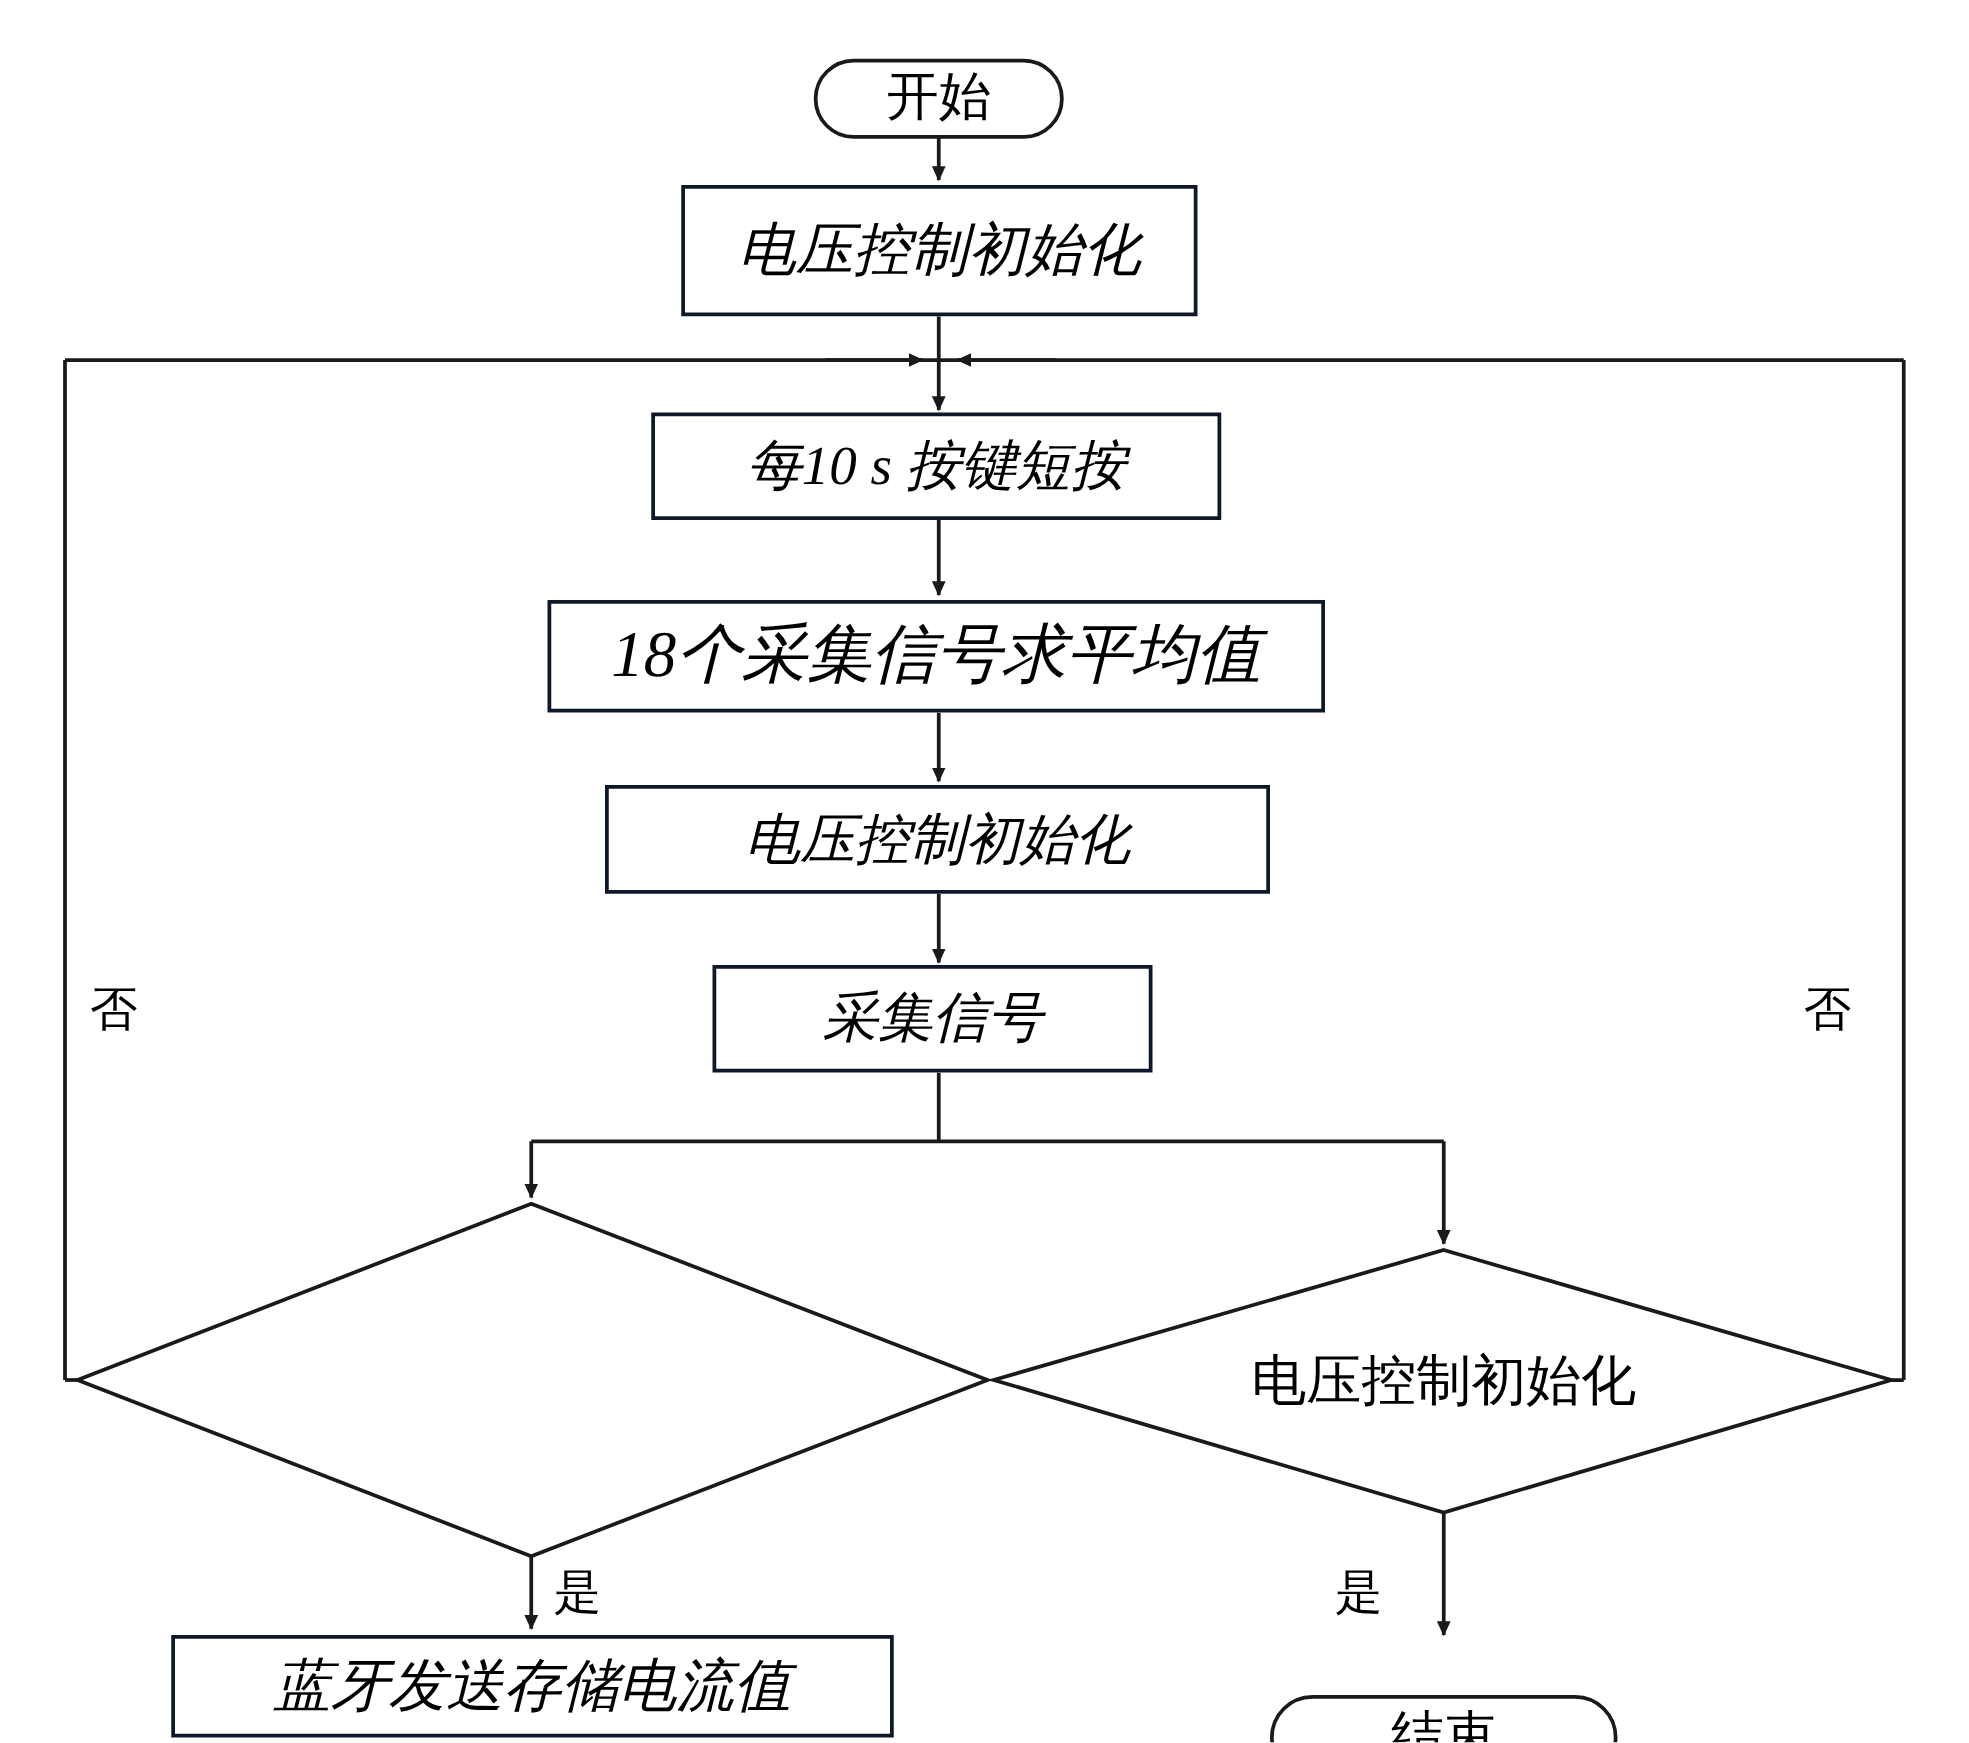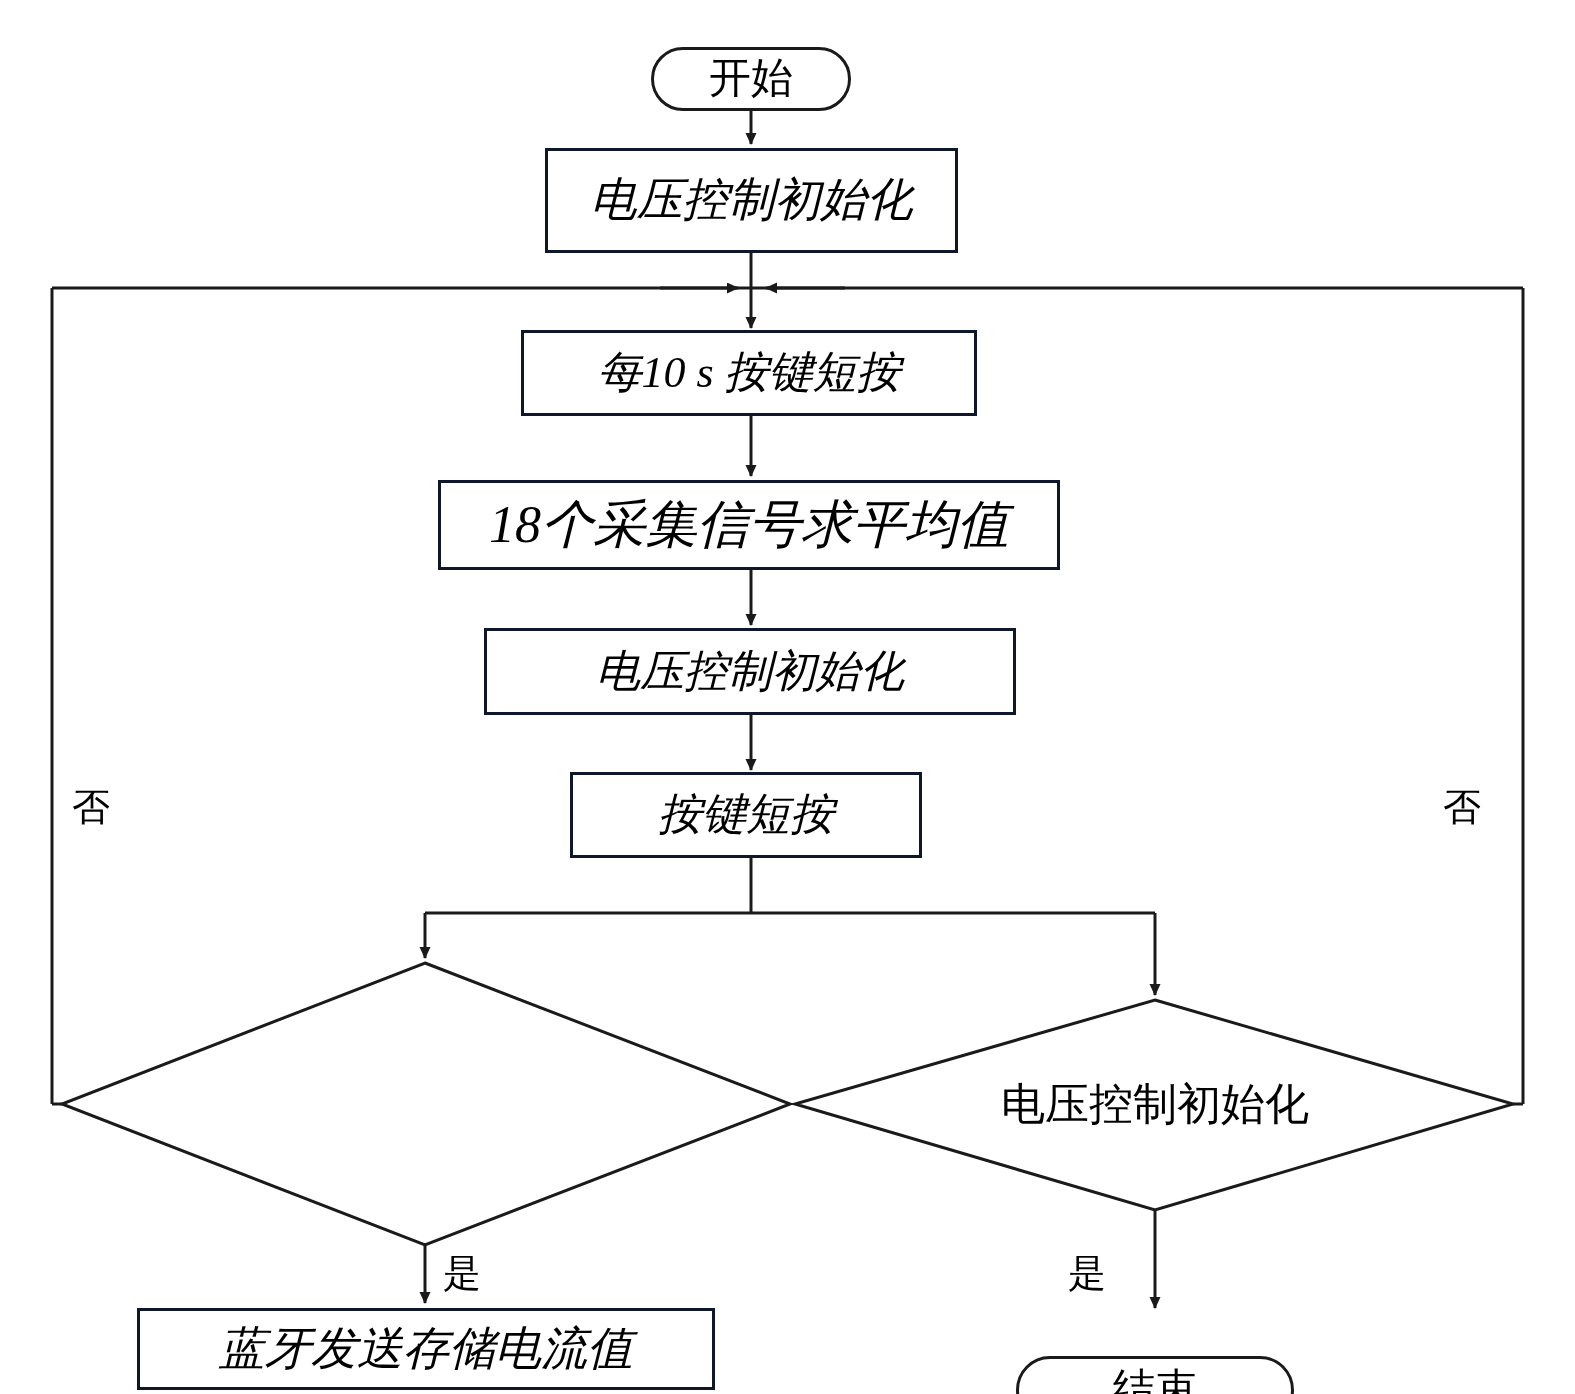--- a/index.html
+++ b/index.html
@@ -125,21 +125,21 @@
 
   <div class="node rect" style="left:438px; top:480px; width:622px; height:90px; font-size:52px;">
     <span>18个采集信号求平均值</span>
   </div>
 
   <div class="node rect" style="left:484px; top:628px; width:532px; height:87px; font-size:44px;">
     <span>电压控制初始化</span>
   </div>
 
   <div class="node rect" style="left:570px; top:772px; width:352px; height:86px; font-size:44px;">
-    <span>按键短按</span>
+    <span>采集信号</span>
   </div>
 
 
   <div class="diamond-label" style="left:945px; top:1075px; width:420px; height:60px; font-size:44px;">
     <span>电压控制初始化</span>
   </div>
 
   <div class="node terminator" style="left:1016px; top:1313px; width:278px; height:68px; font-size:42px;">
     <span>结束</span>
   </div>

